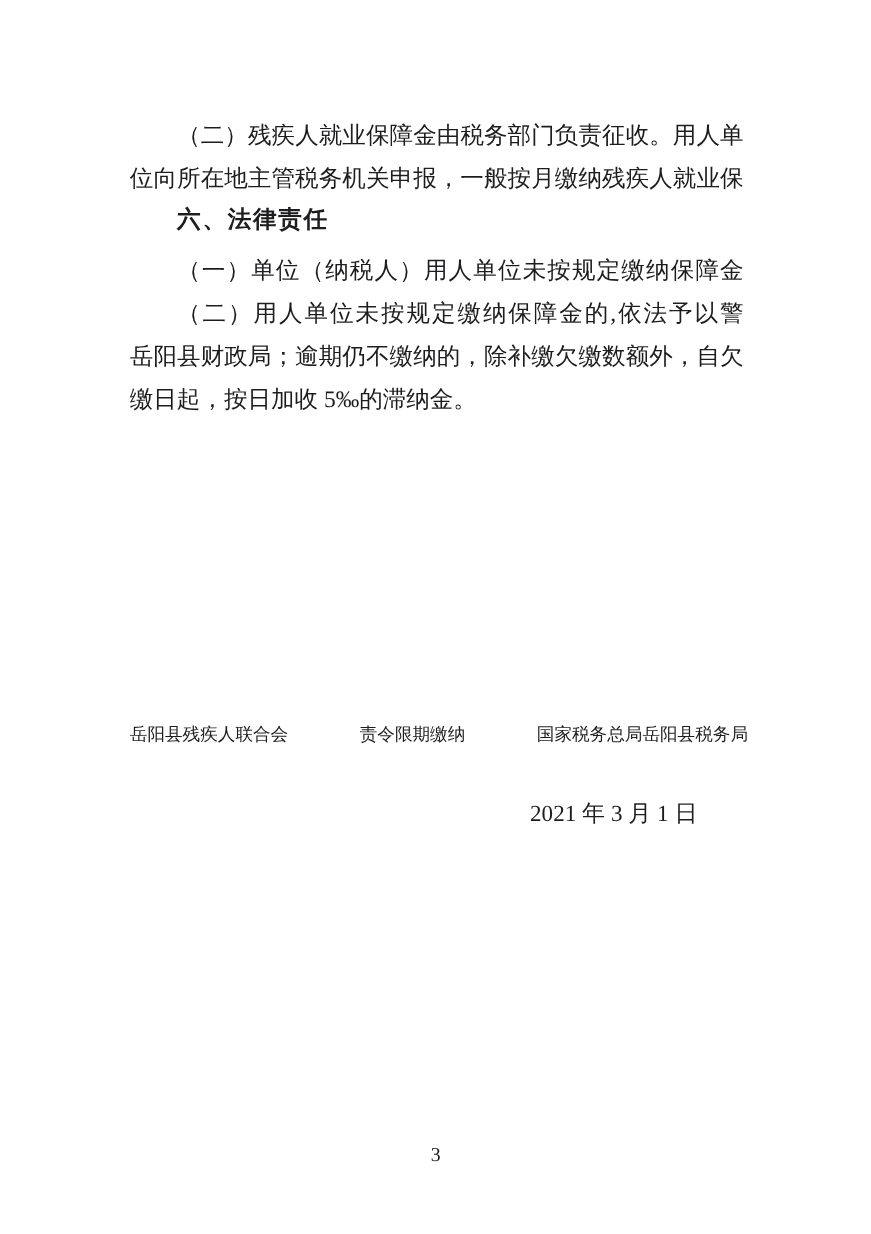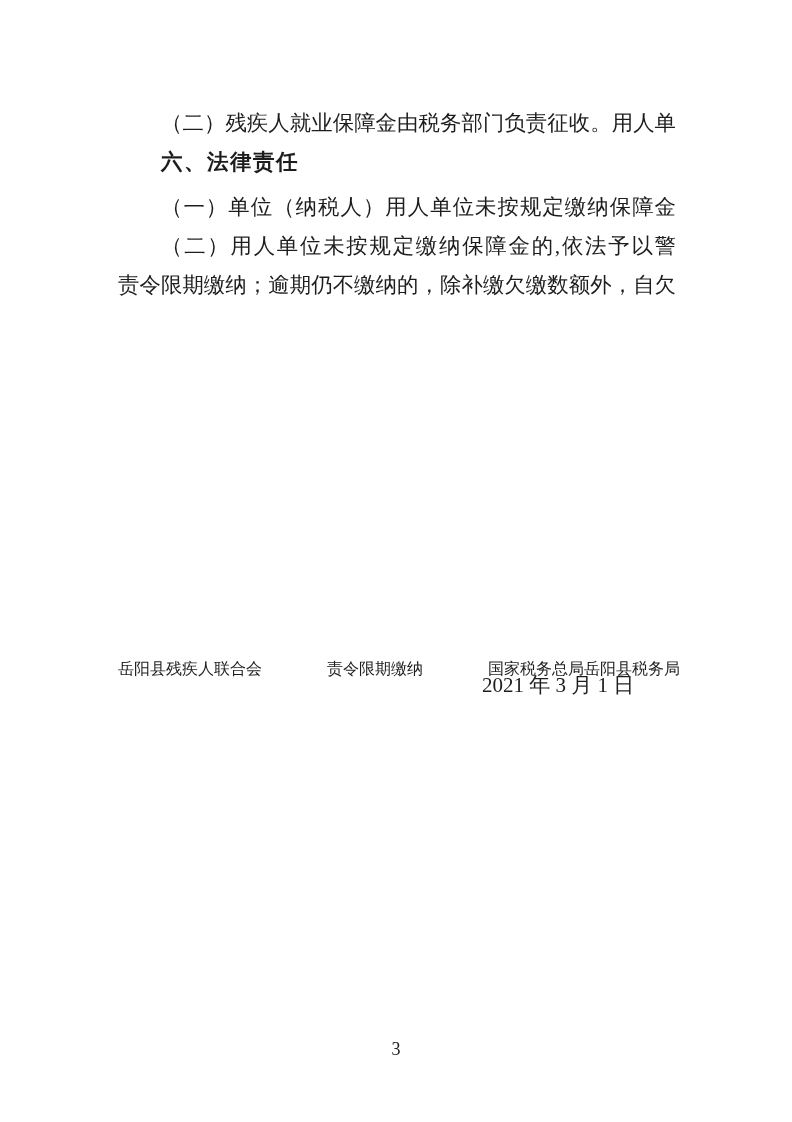--- a/index.html
+++ b/index.html
@@ -27,42 +27,42 @@
     letter-spacing: 0;
   }
   .line.justify {
     white-space: normal;
     text-align: justify;
     text-align-last: justify;
     overflow: hidden;
   }
   .line.indent { padding-left: 43px; }
   .line.heading {
-    font-family: Liberation Sans, sans-serif;
+    font-family: Liberation Mono, monospace;
     font-weight: 700;
     font-size: 21.5px;
     letter-spacing: 1.5px;
     margin-bottom: 6px;
   }
   .signature-row {
     position: absolute;
     left: 118px;
     top: 655px;
     width: 562px;
     display: flex;
     justify-content: space-between;
     font-size: 16px;
     line-height: 28px;
     white-space: nowrap;
     align-items: center;
   }
   .date-line {
     position: absolute;
     left: 430px;
-    top: 670px;
+    top: 724px;
     width: 256px;
     text-align: center;
     font-size: 21px;
     line-height: 30px;
     white-space: nowrap;
   }
   .page-number {
     position: absolute;
     left: 0;
     top: 1038px;
@@ -72,24 +72,26 @@
     line-height: 22px;
   }
 </style>
 </head>
 <body>
 
 <div class="page" style="background: rgb(255, 255, 255); color: rgb(29, 29, 31);">
 
   <div class="body-text" id="body-lines">
       <div class="line indent justify">（二）残疾人就业保障金由税务部门负责征收。用人单</div>
+      <div class="line justify">位向所在地主管税务机关申报，一般按月缴纳残疾人就业保</div>
       <div class="line indent heading">六、法律责任</div>
       <div class="line indent justify">（一）单位（纳税人）用人单位未按规定缴纳保障金的，</div>
       <div class="line indent justify">（二）用人单位未按规定缴纳保障金的,依法予以警告，</div>
-      <div class="line justify">责令限期缴纳；逾期仍不缴纳的，除补缴欠缴数额外，自欠</div>
+      <div class="line justify">岳阳县财政局；逾期仍不缴纳的，除补缴欠缴数额外，自欠</div>
+      <div class="line">缴日起，按日加收 5‰的滞纳金。</div>
     </div>
 
   <div class="signature-row">
     <span class="org">岳阳县残疾人联合会</span>
     <span class="org">责令限期缴纳</span>
     <span class="org">国家税务总局岳阳县税务局</span>
   </div>
 
   <div class="date-line">2021 年 3 月 1 日</div>
 

